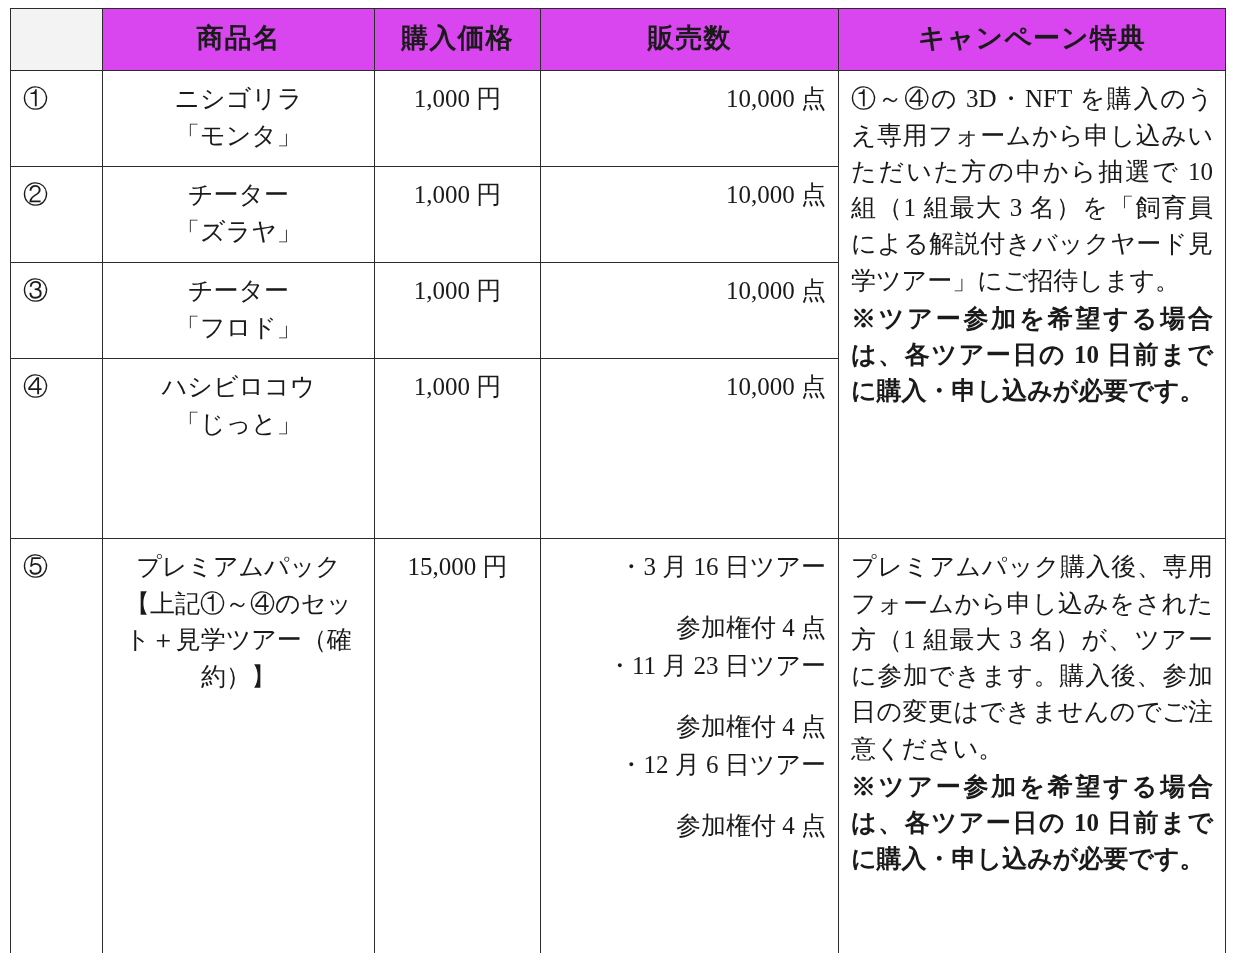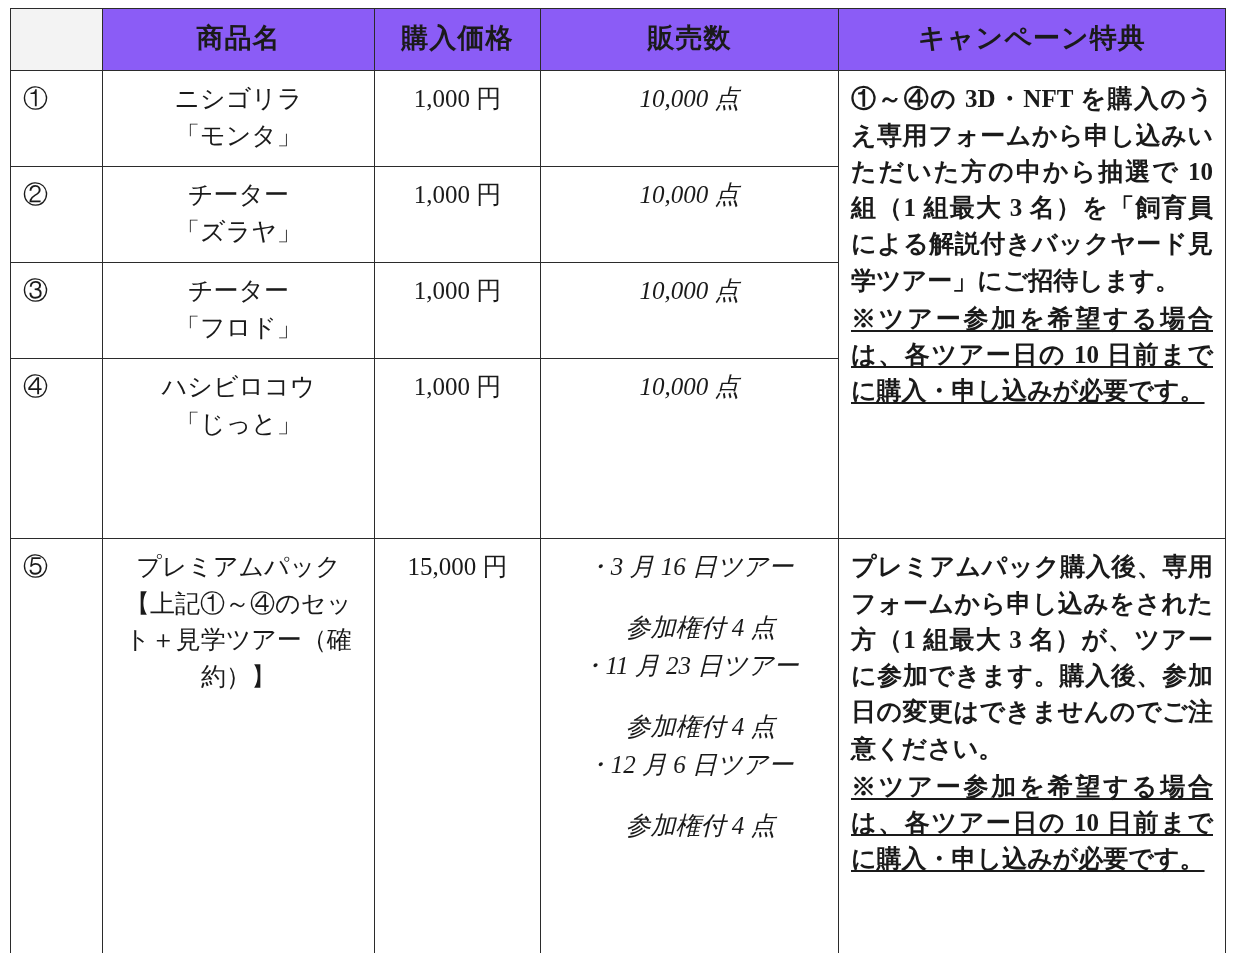--- a/index.html
+++ b/index.html
@@ -34,21 +34,21 @@
     box-sizing: border-box;
   }
   
   col.c-no    { width: 92px; }
   col.c-name  { width: 272px; }
   col.c-price { width: 166px; }
   col.c-qty   { width: 298px; }
   col.c-bonus { width: 387px; }
 
   thead th {
-    background: #8b5cf6;
+    background: #d946ef;
     text-align: center;
     font-weight: bold;
     font-size: 27px;
     padding-top: 22px;
     padding-bottom: 22px;
     letter-spacing: 0.04em;
   }
   thead th.blank-head {
     background: #f3f3f3;
   }
@@ -57,35 +57,32 @@
     white-space: nowrap;
   }
   td.name-cell {
     text-align: center;
   }
   td.price-cell {
     text-align: center;
     white-space: nowrap;
   }
   td.qty-cell {
-    text-align: center;
-    font-style: italic;
+    text-align: right;
   }
   td.bonus-cell {
     text-align: left;
     line-height: 1.45;
   }
   .justify {
     text-align: justify;
     text-justify: inter-character;
-    font-weight: bold;
   }
   .bonus-note {
     font-weight: bold;
-    text-decoration: underline;
     text-underline-offset: 3px;
     display: block;
     margin-top: 2px;
   }
   .qty-list {
     margin: 0;
     padding: 0;
     list-style: none;
   }
   .qty-list li {

